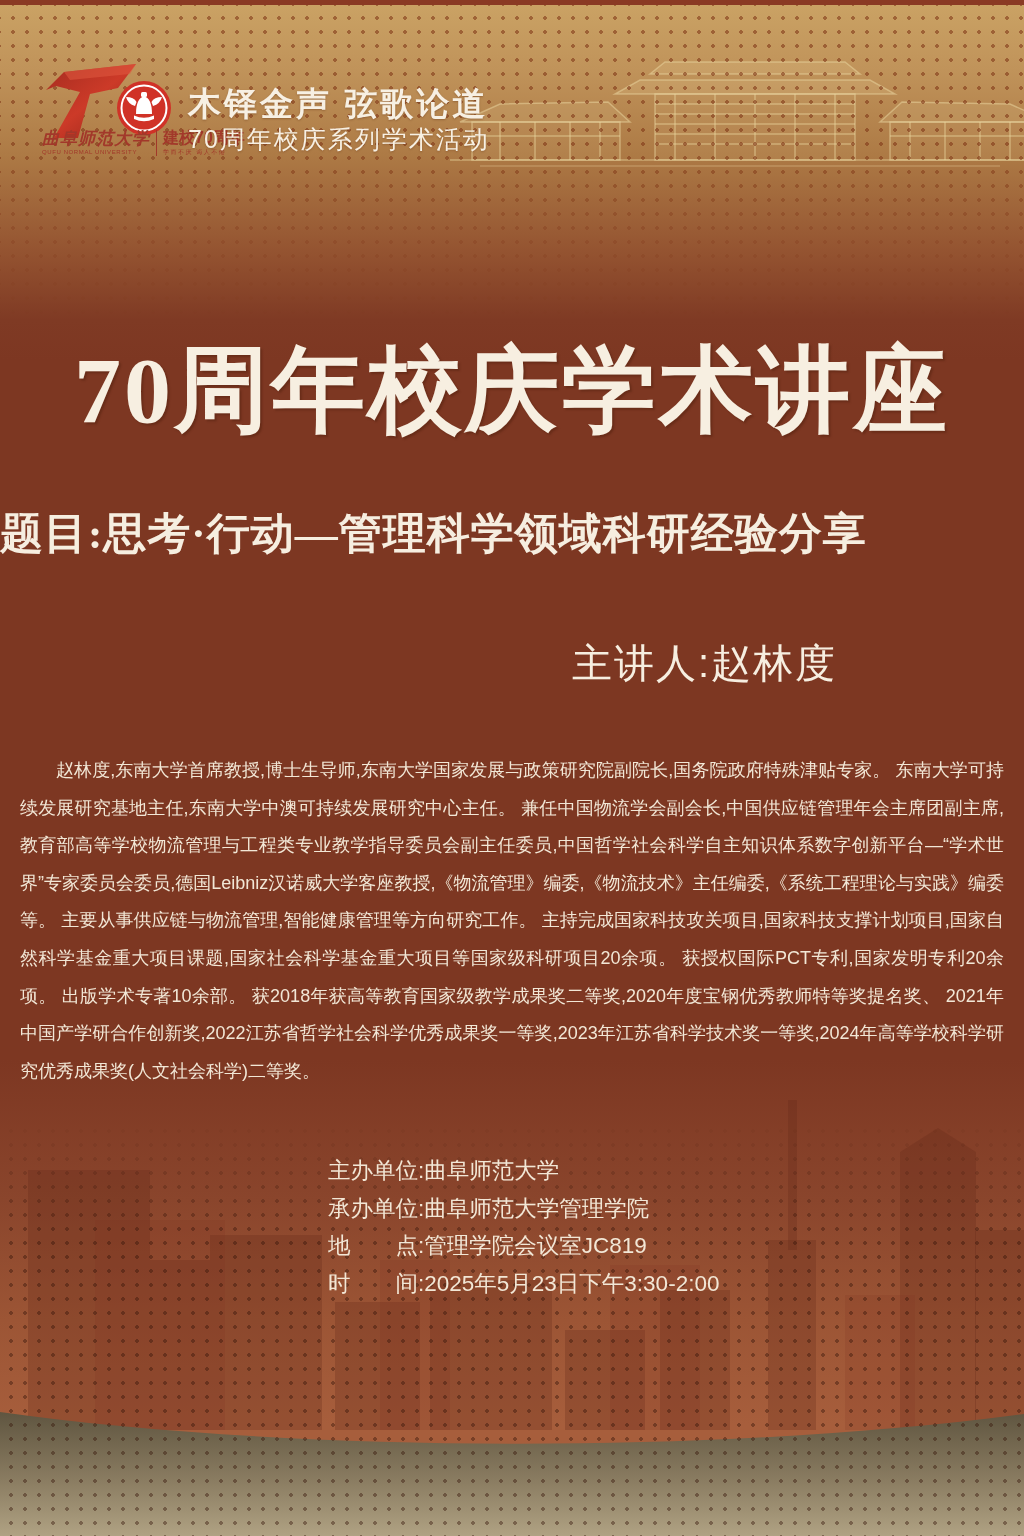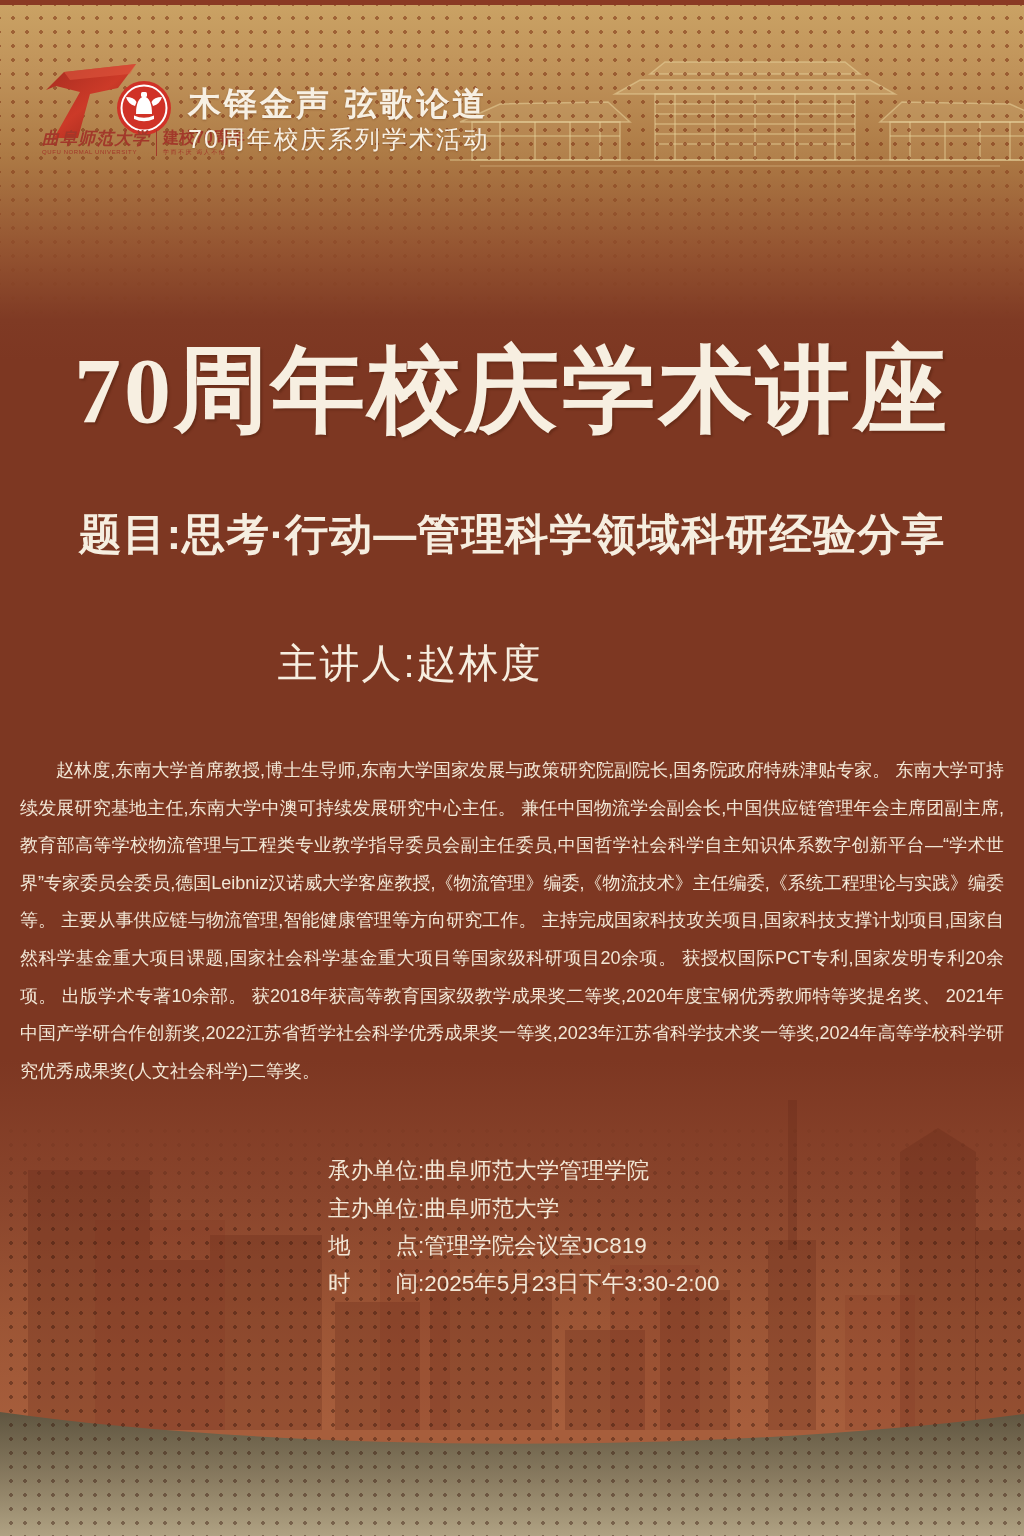--- a/index.html
+++ b/index.html
@@ -43,23 +43,23 @@
   .slogan{left:188px;top:84px;color:#f7f0e3;}
   .slogan-1{font-size:33px;font-weight:bold;letter-spacing:3px;line-height:40px;
     text-shadow:0 1px 2px rgba(90,40,15,0.35);white-space:nowrap;}
   .slogan-2{font-size:25px;font-weight:normal;letter-spacing:2px;line-height:30px;
     text-shadow:0 1px 2px rgba(90,40,15,0.3);white-space:nowrap;}
   
   .title{left:0;top:318px;width:1024px;text-align:center;
     font-family:"Liberation Serif","DejaVu Serif",serif;font-weight:bold;
     font-size:94px;line-height:104px;letter-spacing:3px;color:#f7efe1;
     text-shadow:2px 2px 2px rgba(70,25,10,0.35);white-space:nowrap;margin-top:20px;}
-  .subtitle{left:0;top:509px;width:1024px;text-align:center;
-    font-size:43px;line-height:50px;font-weight:bold;letter-spacing:1px;color:#f6eee0;white-space:nowrap;}
-  .speaker{left:0;top:640px;width:820px;text-align:center;
+  .subtitle{left:0;top:509px;width:1024px;text-align:left;
+    font-size:43px;line-height:50px;font-weight:bold;letter-spacing:1px;color:#f6eee0;white-space:nowrap;font-family:Liberation Serif, serif;}
+  .speaker{left:17px;top:640px;width:820px;text-align:right;
     font-size:40px;line-height:46px;font-weight:normal;letter-spacing:2px;color:#f6eee0;white-space:nowrap;}
   .bio{left:20px;top:752px;width:984px;
     font-size:18px;line-height:37.6px;text-align:justify;text-indent:2em;
     color:#f2e7d6;}
   .info-block{left:328px;top:1152px;color:#f2e7d6;}
   .info-line{font-size:22.5px;line-height:37.5px;white-space:nowrap;}
   svg{display:block;}
 </style>
 </head>
 <body>
@@ -179,19 +179,19 @@
     <div class="slogan-1">木铎金声 弦歌论道</div>
     <div class="slogan-2">70周年校庆系列学术活动</div>
   </div>
 
   <div class="abs title">70周年校庆学术讲座</div>
   <div class="abs subtitle">题目:思考·行动—管理科学领域科研经验分享</div>
   <div class="abs speaker">主讲人:赵林度</div>
   <div class="abs bio">赵林度,东南大学首席教授,博士生导师,东南大学国家发展与政策研究院副院长,国务院政府特殊津贴专家。 东南大学可持续发展研究基地主任,东南大学中澳可持续发展研究中心主任。 兼任中国物流学会副会长,中国供应链管理年会主席团副主席,教育部高等学校物流管理与工程类专业教学指导委员会副主任委员,中国哲学社会科学自主知识体系数字创新平台—“学术世界”专家委员会委员,德国Leibniz汉诺威大学客座教授,《物流管理》编委,《物流技术》主任编委,《系统工程理论与实践》编委等。 主要从事供应链与物流管理,智能健康管理等方向研究工作。 主持完成国家科技攻关项目,国家科技支撑计划项目,国家自然科学基金重大项目课题,国家社会科学基金重大项目等国家级科研项目20余项。 获授权国际PCT专利,国家发明专利20余项。 出版学术专著10余部。 获2018年获高等教育国家级教学成果奖二等奖,2020年度宝钢优秀教师特等奖提名奖、 2021年中国产学研合作创新奖,2022江苏省哲学社会科学优秀成果奖一等奖,2023年江苏省科学技术奖一等奖,2024年高等学校科学研究优秀成果奖(人文社会科学)二等奖。</div>
 
   <div class="abs info-block">
+    <div class="info-line">主办单位:曲阜师范大学</div>
     <div class="info-line">承办单位:曲阜师范大学管理学院</div>
-    <div class="info-line">主办单位:曲阜师范大学</div>
     <div class="info-line">地　　点:管理学院会议室JC819</div>
     <div class="info-line">时　　间:2025年5月23日下午3:30-2:00</div>
   </div>
 
 </div>
 
 </body></html>

